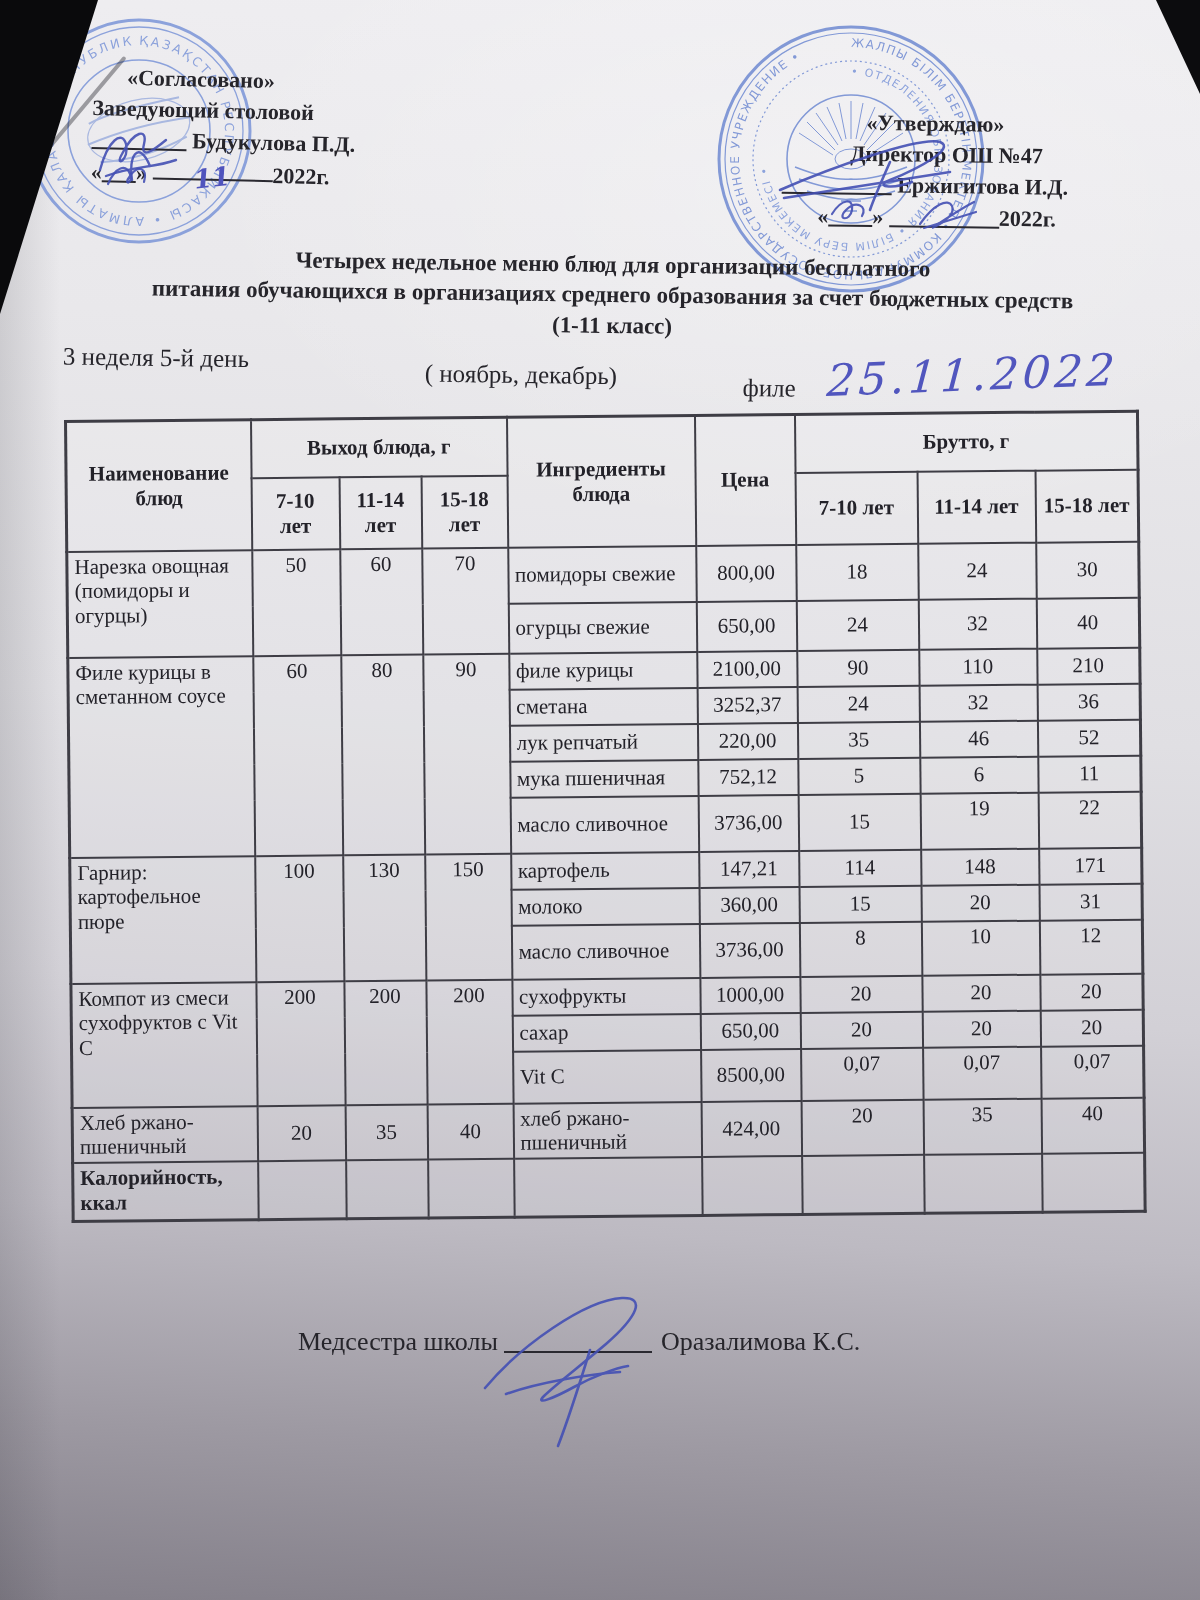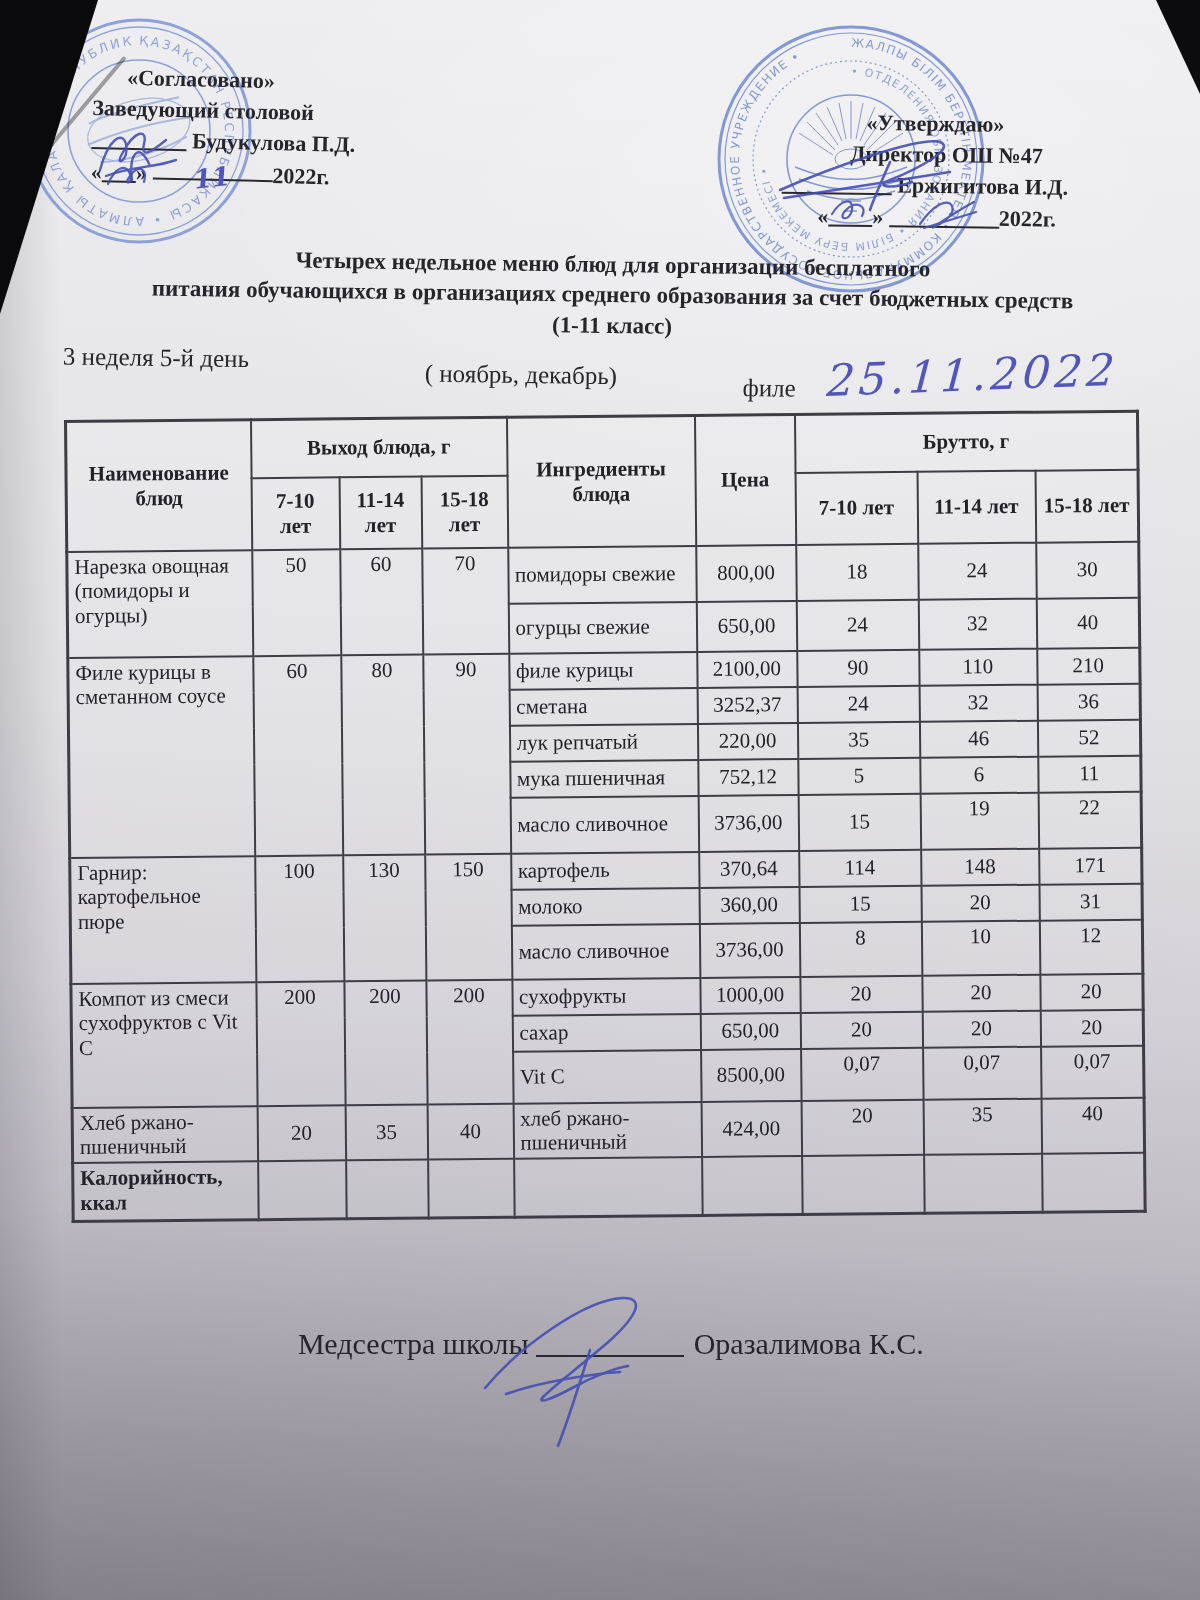--- a/index.html
+++ b/index.html
@@ -63,21 +63,21 @@
   .menu-table{border:3px solid #3e3d45;}
   .menu-table th{font-weight:bold;text-align:center;vertical-align:middle;}
   .num{text-align:center;vertical-align:middle;}
   .vtop{vertical-align:top;padding-top:5px;}
   .dish{vertical-align:top;text-align:left;padding:4px 4px 4px 7px;}
   .ing{vertical-align:middle;text-align:left;padding-left:9px;}
   tr.h36{height:36px}tr.h50{height:50px}tr.h52{height:52px}tr.h54{height:54px}
   tr.h56{height:56px}tr.h58{height:58px}tr.h72{height:72px}
 
   
-  .footer{position:absolute;left:298px;top:1326px;z-index:5;font-size:30px;}
+  .footer{position:absolute;left:298px;top:1326px;z-index:5;font-size:26px;}
   .footer .name{margin-left:2px;}
 
   .stamp text{font-family:"DejaVu Sans", sans-serif;}
 </style>
 </head>
 <body>
 
 <div class="photo">
   <div class="paper"></div>
 
@@ -284,21 +284,21 @@
       <td class="num vtop">19</td>
       <td class="num vtop">22</td>
     </tr>
 
     <tr class="h36">
       <td class="dish" rowspan="3">Гарнир: картофельное пюре</td>
       <td class="num vtop" rowspan="3">100</td>
       <td class="num vtop" rowspan="3">130</td>
       <td class="num vtop" rowspan="3">150</td>
       <td class="ing">картофель</td>
-      <td class="num">370,64</td>
+      <td class="num">147,21</td>
       <td class="num">114</td>
       <td class="num">148</td>
       <td class="num">171</td>
     </tr>
     <tr class="h36">
       <td class="ing">молоко</td>
       <td class="num">360,00</td>
       <td class="num">15</td>
       <td class="num">20</td>
       <td class="num">31</td>

